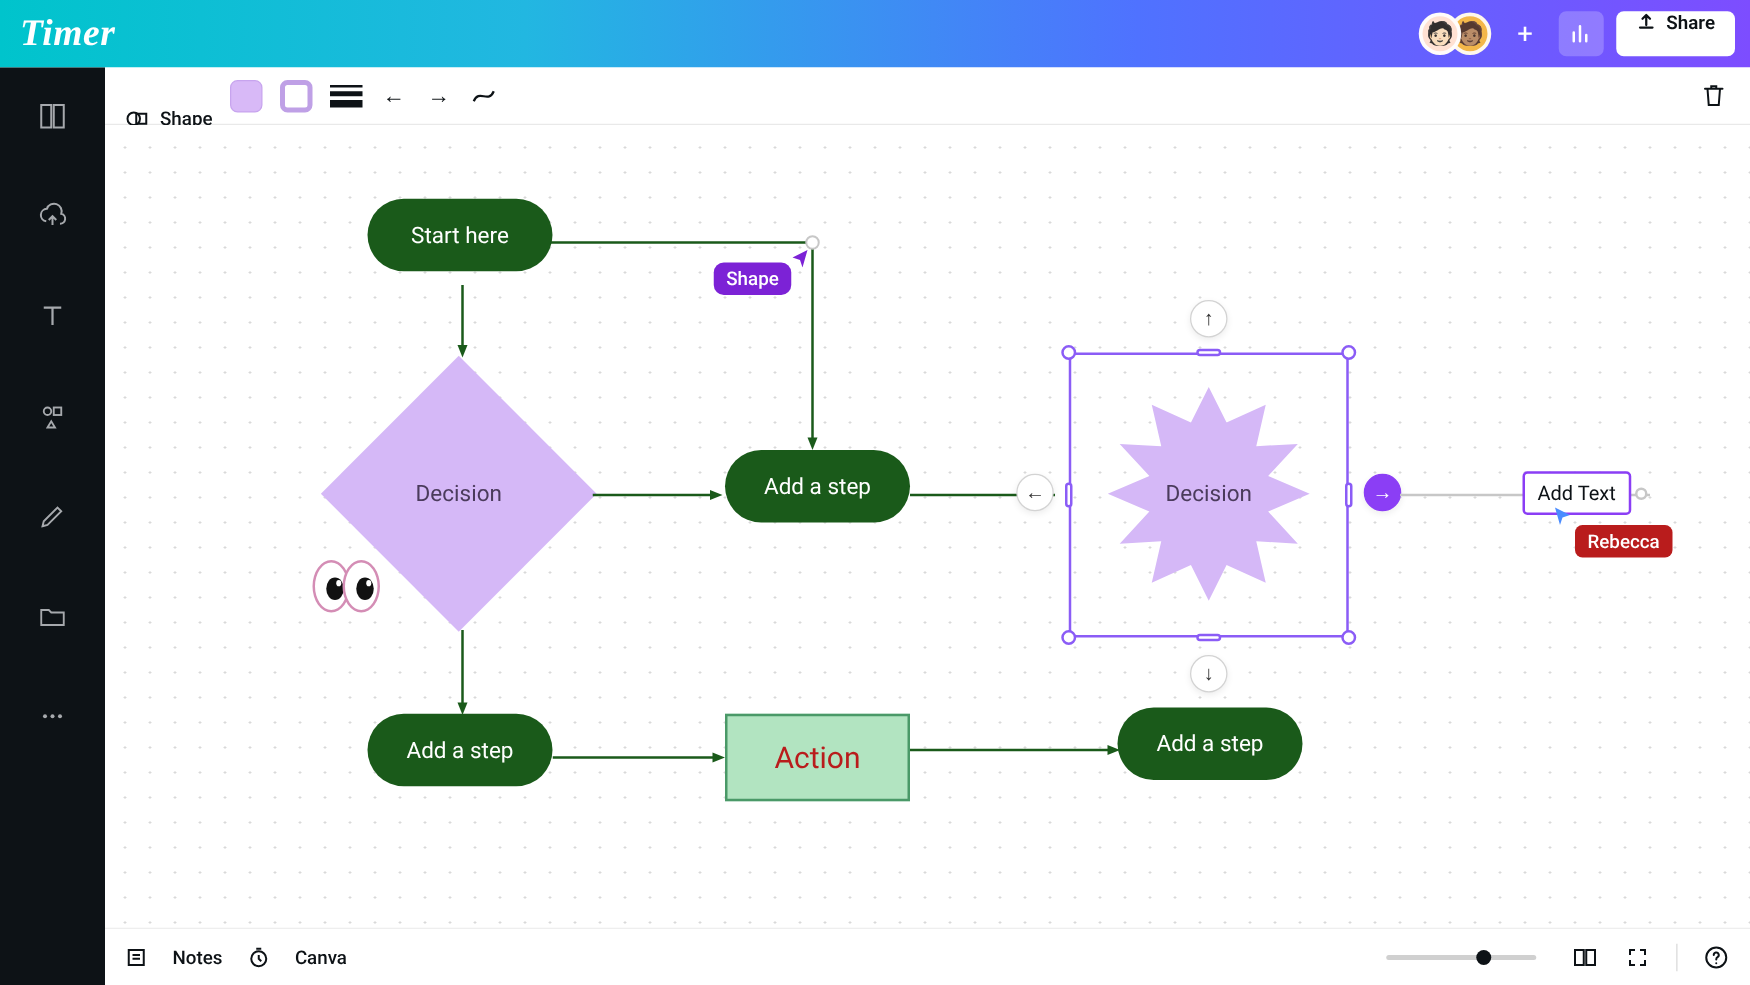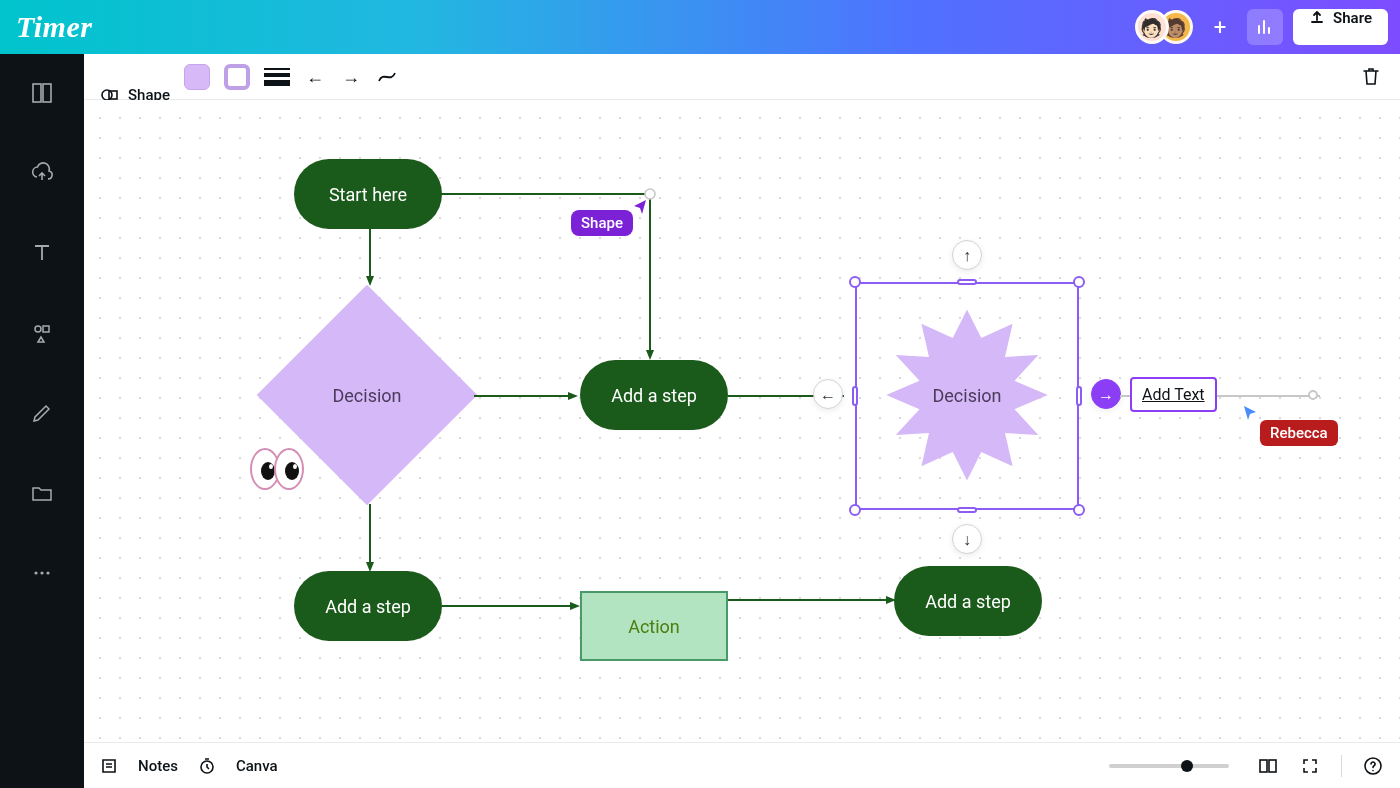--- a/index.html
+++ b/index.html
@@ -27,25 +27,25 @@
   .line-style span { display:block; }
   .line-style span.l1 { height:2px; background:#0d1216; }
   .line-style span.l2 { height:4px; background:#0d1216; }
   .line-style span.l3 { height:6px; background:#0d1216; }
   .arr-btn { width:22px; height:22px; display:flex; align-items:center; justify-content:center; color:#0d1216; cursor:pointer; font-size:18px; }
   .spacer { flex:1; }
   .trash { width:24px; height:24px; cursor:pointer; color:#0d1216; }
   .canvas { flex:1; position:relative; background:#fff; overflow:hidden; }
   .dotgrid { position:absolute; inset:0; background-image: radial-gradient(#d9d9d9 1px, transparent 1px); background-size:20px 20px; background-position:6px 8px; }
   .node { position:absolute; display:flex; align-items:center; justify-content:center; }
-  .pill { background:#1a5a1a; color:#fff; border-radius:999px; font-size:18px; padding:0 30px; height:70px; }
+  .pill { background:#1a5a1a; color:#fff; border-radius:999px; font-size:18px; padding:0 30px; height:58px; }
   .diamond-wrap { width:222px; height:222px; }
   .diamond { width:156px; height:156px; background:#d5b8f7; transform:rotate(45deg); margin:33px; }
   .diamond-label { position:absolute; inset:0; display:flex; align-items:center; justify-content:center; color:#4b3b5c; font-size:18px; }
-  .rect-action { width:148px; height:70px; background:#b2e4c1; border:2px solid #4a9968; color:#4d7c0f; font-size:18px;margin-top:20px; }
+  .rect-action { width:148px; height:70px; background:#b2e4c1; border:2px solid #4a9968; color:#b91c1c; font-size:24px; }
   .starburst { width:190px; height:190px; position:relative; }
   .starburst svg { width:100%; height:100%; }
   .star-label { position:absolute; inset:0; display:flex; align-items:center; justify-content:center; color:#4b3b5c; font-size:18px; }
   .sel-frame { position:absolute; border:2px solid #8b5cf6; border-radius:3px; }
   .sel-handle { position:absolute; width:12px; height:12px; background:#fff; border:2px solid #8b5cf6; border-radius:50%; }
   .dir-btn { position:absolute; width:30px; height:30px; border-radius:50%; background:#fff; border:1px solid #d3d3d3; display:flex; align-items:center; justify-content:center; box-shadow:0 2px 6px rgba(0,0,0,0.08); cursor:pointer; color:#333; font-size:16px; }
   .dir-btn.purple { background:#8b3ef5; border-color:#8b3ef5; color:#fff; }
   .add-text-box { position:absolute; border:2px solid #8b3ef5; background:#fff; font-size:16px; color:#0d1216; padding:6px 10px; border-radius:4px; }
   .collab-tag { position:absolute; padding:4px 10px; border-radius:8px; color:#fff; font-size:15px; font-weight:500; }
   .collab-tag.purple { background:#7c22d6; }
@@ -263,21 +263,21 @@
       <div class="dir-btn" style="left:868px; top:140px;">↑</div>
       <div class="dir-btn" style="left:868px; top:424px;">↓</div>
       <div class="dir-btn" style="left:729px; top:279px;">←</div>
       <div class="dir-btn purple" style="left:1007px; top:279px;">→</div>
 
       <svg style="position:absolute; left:1036px; top:288px; width:200px; height:16px;">
         <line x1="0" y1="8" x2="200" y2="8" stroke="#c7c7c7" stroke-width="2"></line>
       </svg>
       <div class="ghost-handle" style="left:1224px; top:290px;"></div>
 
-      <div class="add-text-box" style="left:1046px; top:277px;text-decoration:underline;">
+      <div class="add-text-box" style="left:1134px; top:277px;">
         <span>Add Text</span>
       </div>
 
       <svg style="position:absolute; left:1158px; top:304px; width:16px; height:16px;">
         <path d="M2 2 L14 8 L8 10 L6 16 Z" fill="#4a8cff"></path>
       </svg>
       <div class="collab-tag blue" style="left:1176px; top:320px;">Rebecca</div>
 
     </div>
 

